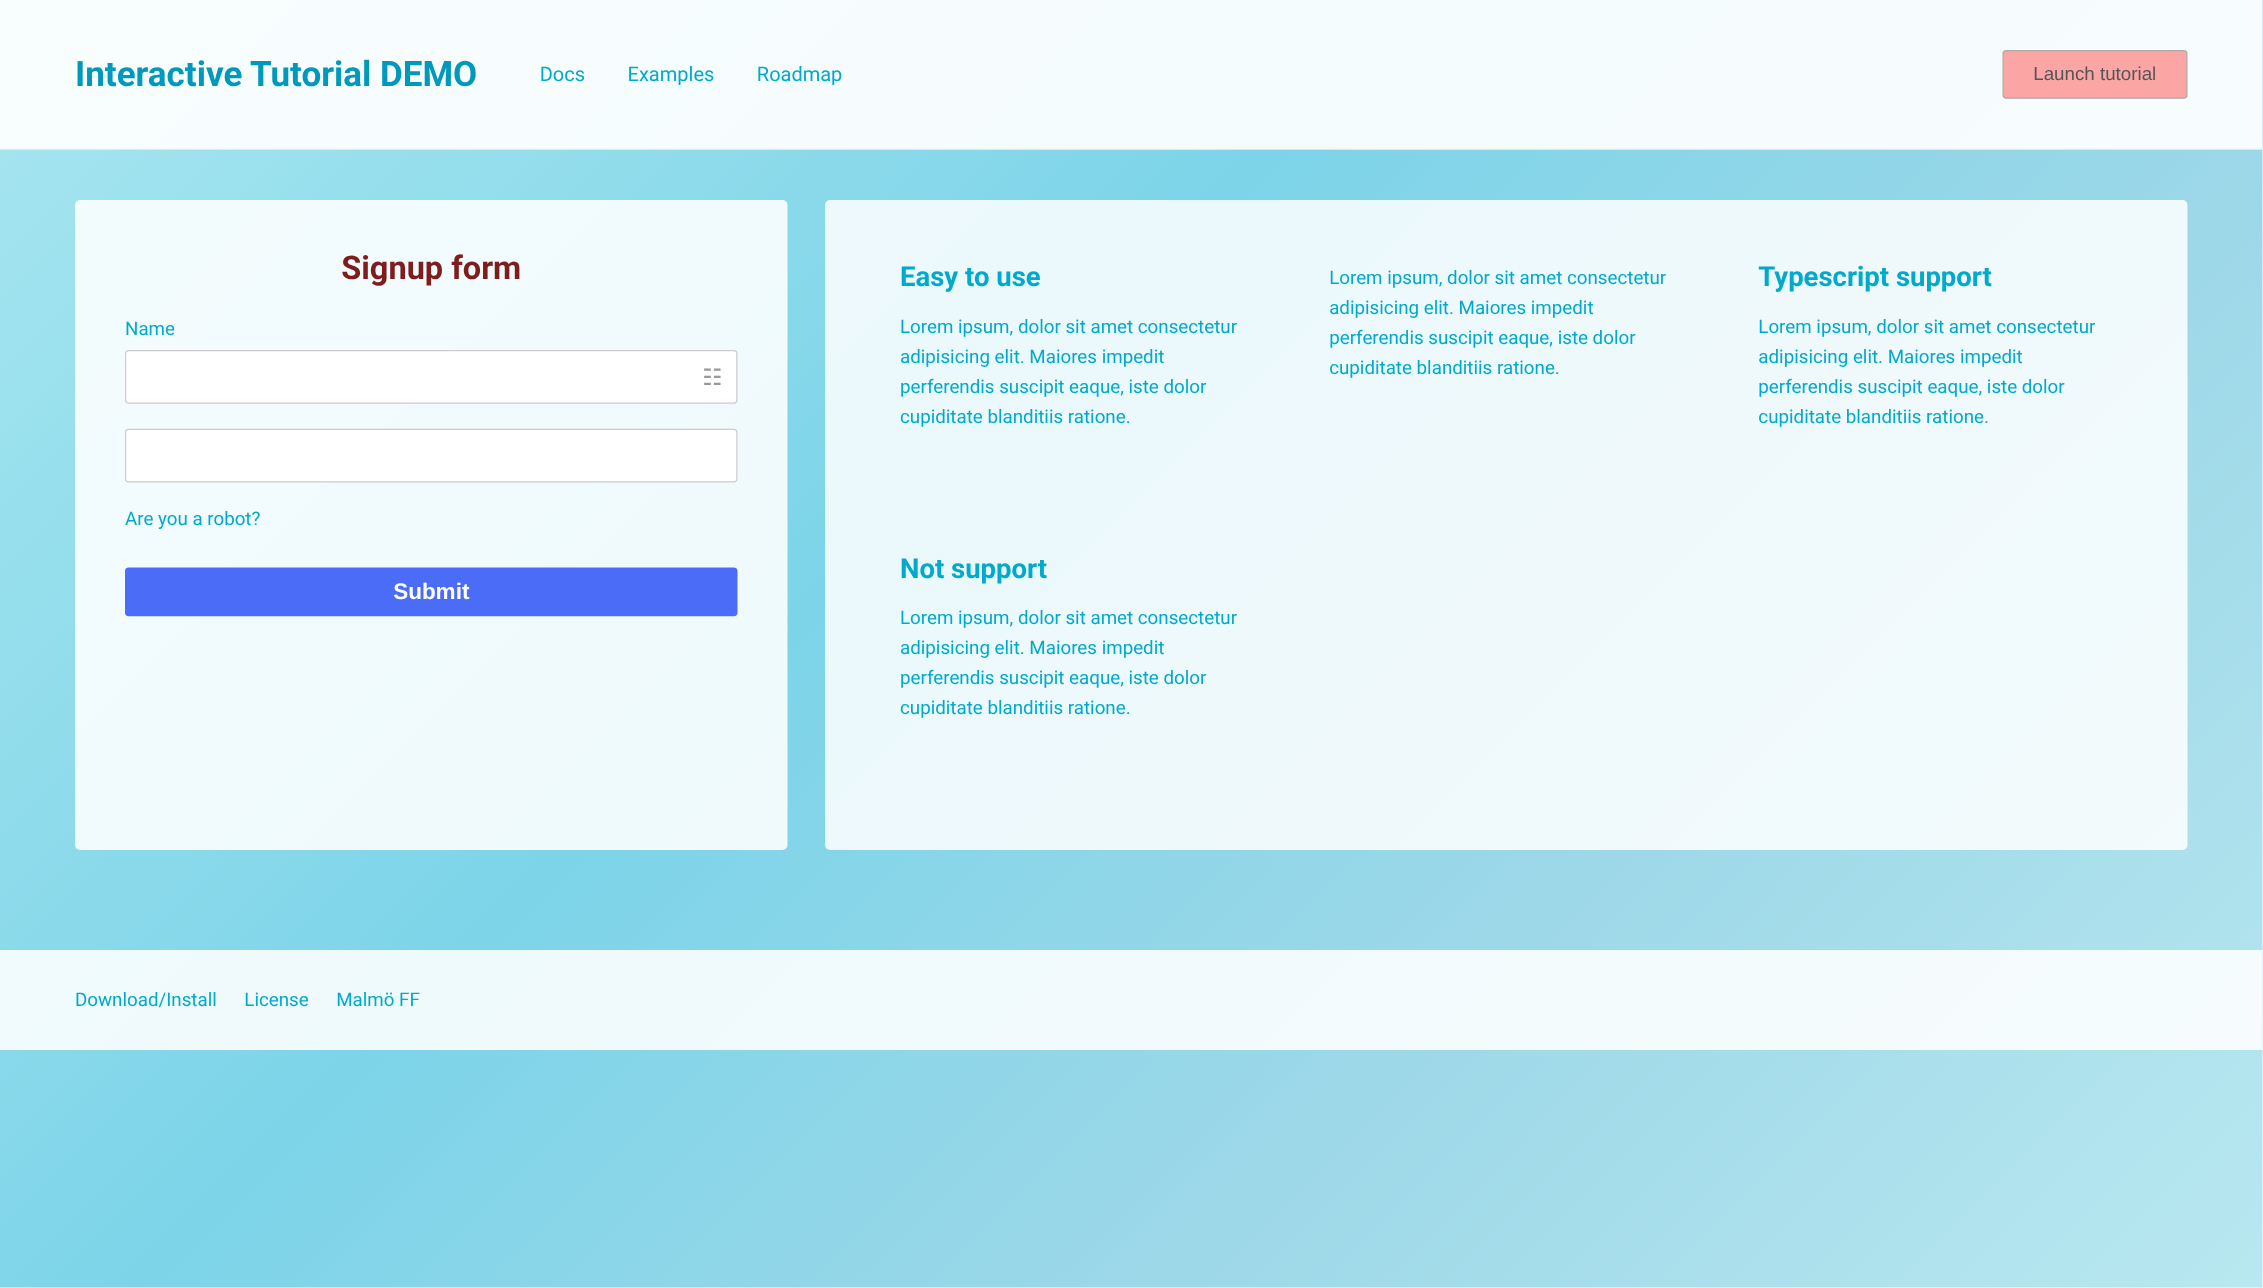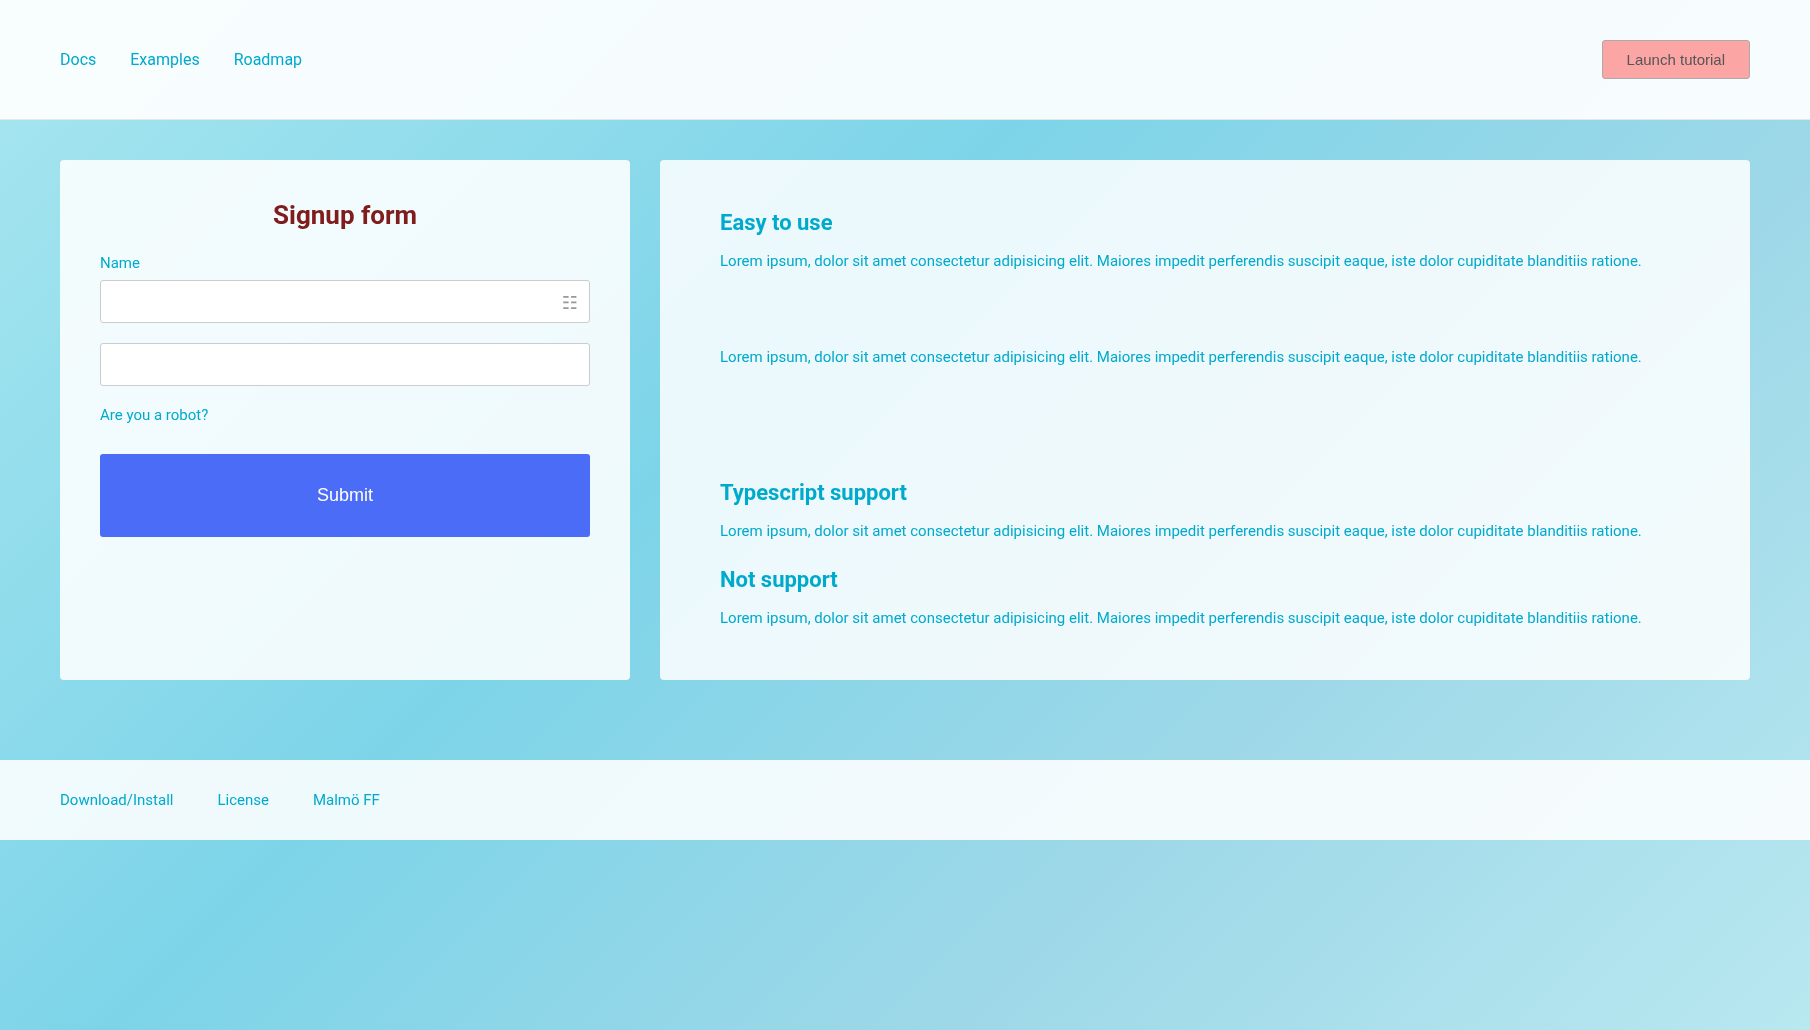--- a/index.html
+++ b/index.html
@@ -120,42 +120,42 @@
       color: #999;
       font-size: 18px;
     }
 
     .robot-field {
       color: #999;
     }
 
     .submit-btn {
       width: 100%;
-      padding: 31px;
+      padding: 9px;
       background: #4a6cf7;
       color: white;
       font-size: 18px;
-      font-weight: 400;
+      font-weight: 700;
       border: none;
       border-radius: 3px;
       cursor: pointer;
       margin-top: 10px;
     }
 
     
     .features-panel {
       background: rgba(255, 255, 255, 0.85);
       border-radius: 4px;
       padding: 50px 60px;
       flex: 1;
       margin-left: 30px;
       display: grid;
-      grid-template-columns: 1fr;
+      grid-template-columns: 1fr 1fr 1fr;
       grid-template-rows: 1fr 1fr;
-      gap: 24px 60px;
+      gap: 46px 60px;
     }
 
     .feature-item {}
 
     .feature-title {
       font-size: 22px;
       font-weight: 700;
       color: #00aacc;
       margin-bottom: 14px;
     }
@@ -166,35 +166,36 @@
       line-height: 1.6;
     }
 
     
     .footer {
       background: rgba(255, 255, 255, 0.88);
       height: 80px;
       display: flex;
       align-items: center;
       padding: 0 60px;
-      gap: 44px;
+      gap: 22px;
       margin-top: 40px;
     }
 
     .footer-link {
       color: #00aacc;
       font-size: 15px;
       text-decoration: none;
       cursor: pointer;
     }
   </style>
 </head>
 <body>
 
 <header class="header">
+  <span class="header-title">Interactive Tutorial DEMO</span>
   <nav class="header-nav">
     <a class="nav-link">Docs</a>
     <a class="nav-link">Examples</a>
     <a class="nav-link">Roadmap</a>
     <button class="launch-btn">Launch tutorial</button>
   </nav>
 </header>
 
 <div class="main-content">
 

